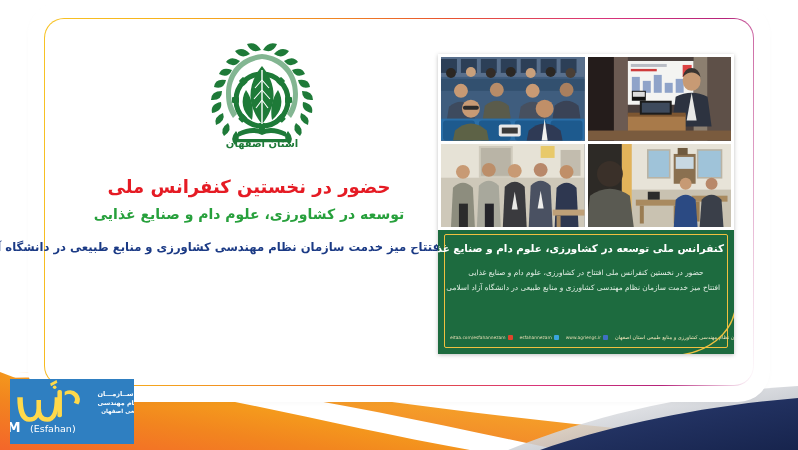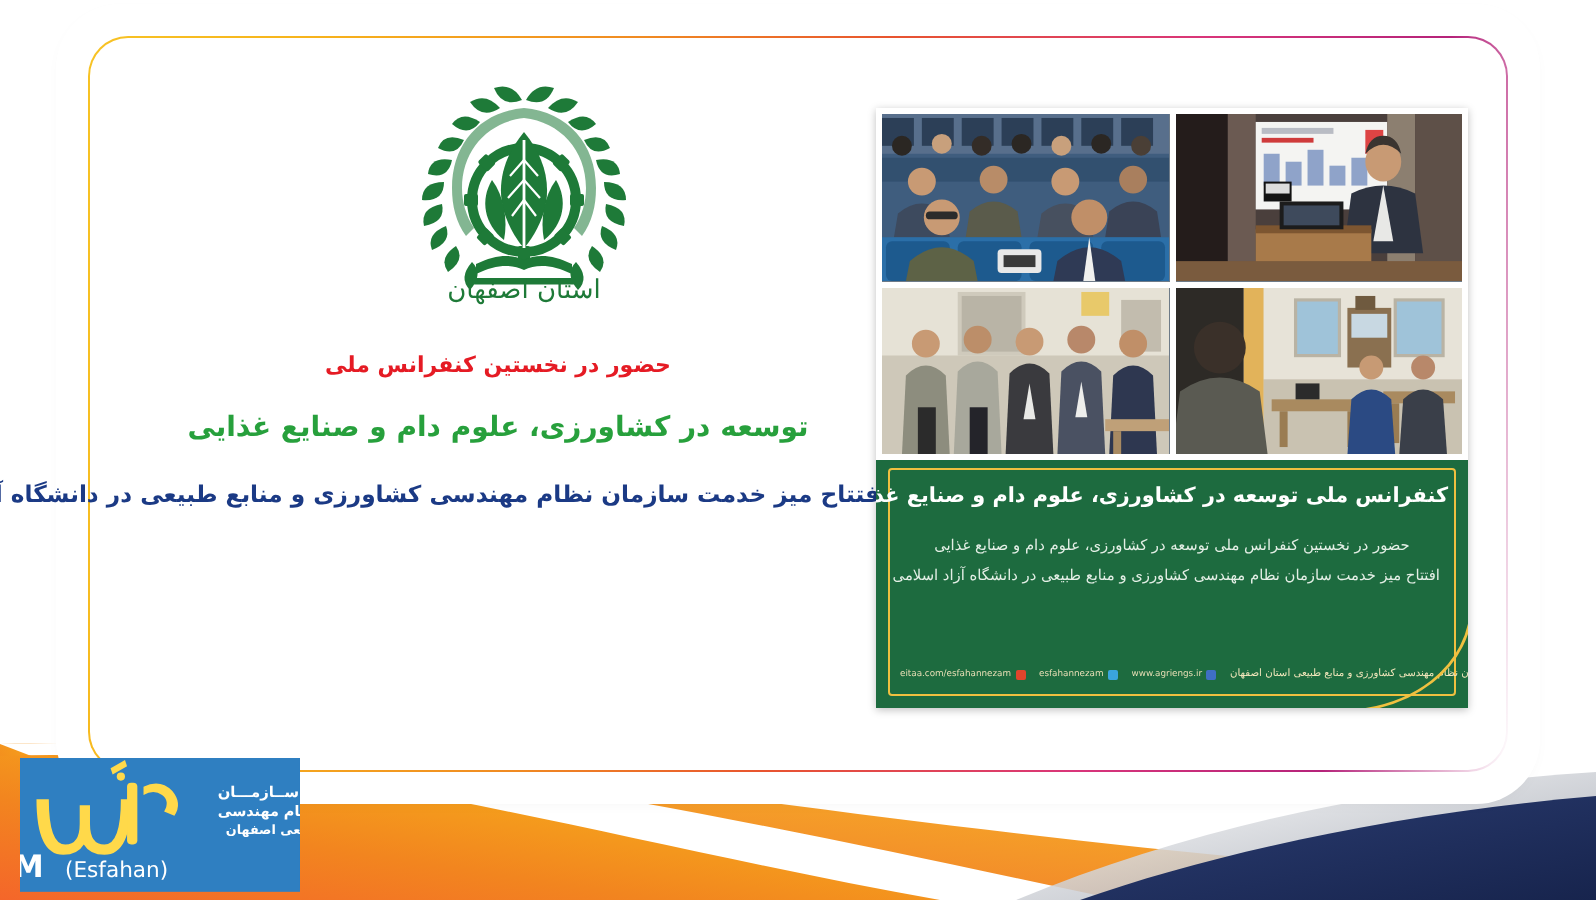--- a/index.html
+++ b/index.html
@@ -33,28 +33,28 @@
   
   #content{position:absolute;left:44px;top:18px;width:710px;height:368px;z-index:4;}
 
   
   #left-col{position:absolute;left:10px;top:0;width:390px;height:368px;}
 
   #org-logo{position:absolute;left:148px;top:22px;width:120px;height:118px;}
   #org-logo svg{display:block;}
   #org-logo-caption{
     position:absolute;left:148px;top:120px;width:120px;text-align:center;
-    color:#1e7a38;font-size:13px;font-weight:normal;letter-spacing:.5px;
+    color:#1e7a38;font-size:10px;font-weight:bold;letter-spacing:.5px;
   }
 
   .headline{
     position:absolute;width:390px;text-align:center;
     font-weight:bold;white-space:nowrap;direction:rtl;
   }
-  #headline-1{top:158px;font-size:11px;color:#e51b24;}
+  #headline-1{top:158px;font-size:18px;color:#e51b24;}
   #headline-2{top:188px;font-size:14px;color:#27a03c;text-align:center;}
   #headline-3{top:222px;font-size:11.6px;color:#1b3a85;letter-spacing:-.1px;}
 
   
   #poster{
     position:absolute;left:394px;top:36px;width:296px;height:300px;
     background:#1d6b3f;overflow:hidden;
     box-shadow:0 1px 4px rgba(0,0,0,.25);
   }
   #poster-photos{position:absolute;left:0;top:0;width:296px;height:176px;
@@ -86,21 +86,21 @@
   #poster-org{color:#f2e6bb;font-size:5.1px;white-space:nowrap;}
   .social{display:flex;align-items:center;gap:2px;}
   .social .chip{width:5px;height:5px;border-radius:1px;display:inline-block;}
   .social .txt{color:#e9dfb6;font-size:4.4px;white-space:nowrap;direction:ltr;}
 
   
   #poster-arc{position:absolute;right:-2px;bottom:-2px;width:86px;height:56px;}
 
   
   #sanam-badge{
-    position:absolute;left:10px;top:379px;width:140px;height:65px;
+    position:absolute;left:10px;top:379px;width:124px;height:65px;
     background:#2f7fc1;z-index:5;
   }
   #sanam-badge svg{display:block;}
 
   
   [data-name]{box-sizing:border-box;}
 </style>
 </head>
 <body>
 
@@ -378,21 +378,21 @@
           </g>
 
           <rect x="112" y="66" width="32" height="6" fill="#bfa078"></rect>
           <rect x="116" y="72" width="4" height="12" fill="#a88a62"></rect>
         </svg>
       </div>
     </div>
 
     <div id="poster-band" data-name="poster-text-band">
       <div id="poster-title" data-name="poster-title">کنفرانس ملی توسعه در کشاورزی، علوم دام و صنایع غذایی</div>
-      <div class="poster-sub" id="poster-sub-1" data-name="poster-subtitle-1">حضور در نخستین کنفرانس ملی توسعه در کشاورزی، علوم دام و صنایع غذایی</div>
+      <div class="poster-sub" id="poster-sub-1" data-name="poster-subtitle-1">حضور در نخستین کنفرانس ملی افتتاح در کشاورزی، علوم دام و صنایع غذایی</div>
       <div class="poster-sub" id="poster-sub-2" data-name="poster-subtitle-2">افتتاح میز خدمت سازمان نظام مهندسی کشاورزی و منابع طبیعی در دانشگاه آزاد اسلامی</div>
 
       <div id="poster-footer" data-name="poster-footer">
         <span id="poster-org" data-name="poster-organization-name">سازمان نظام مهندسی کشاورزی و منابع طبیعی استان اصفهان</span>
 
         <span class="social" data-name="social-link-globe">
           <span class="chip" data-name="globe-icon" style="background:#3f6fc4"></span>
           <span class="txt" data-name="social-handle-globe">www.agriengs.ir</span>
         </span>
         <span class="social" data-name="social-link-telegram">

